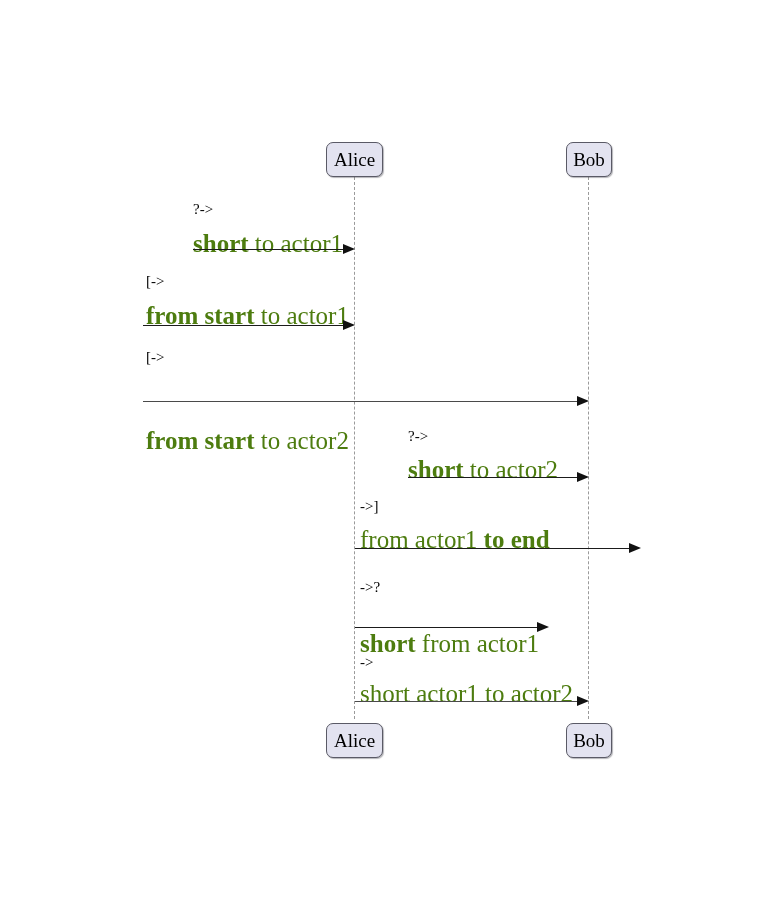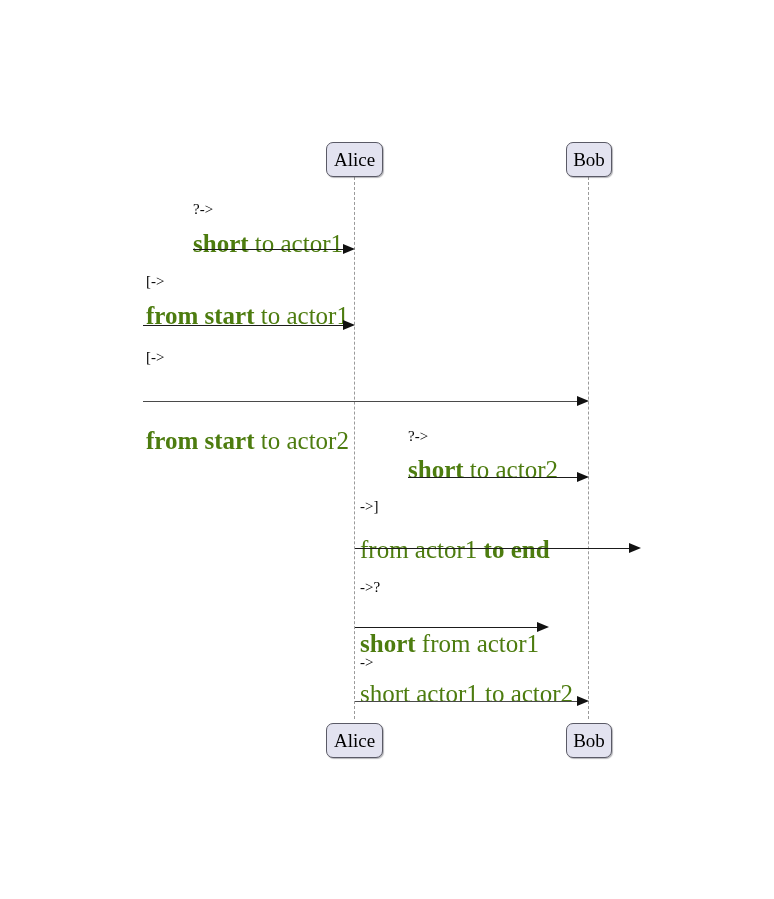--- a/index.html
+++ b/index.html
@@ -125,21 +125,21 @@
       <b>short</b><span> to actor2</span>
     </div>
     <div class="arrow dark" style="left:408px;top:477px;width:181px;">
       <div class="shaft" style="width:169px;"></div>
       <div class="head" style="left:169px;"></div>
     </div>
   </div>
 
   <div class="msg">
     <div class="msg-syntax" style="left:360px;top:499px;">-&gt;]</div>
-    <div class="msg-label" style="left:360px;top:527px;margin-top:10px;">
+    <div class="msg-label" style="left:360px;top:527px;">
       <span>from actor1 </span><b>to end</b>
     </div>
     <div class="arrow dark" style="left:355px;top:548px;width:286px;">
       <div class="shaft" style="width:274px;"></div>
       <div class="head" style="left:274px;"></div>
     </div>
   </div>
 
   <div class="msg">
     <div class="msg-syntax" style="left:360px;top:580px;">-&gt;?</div>

